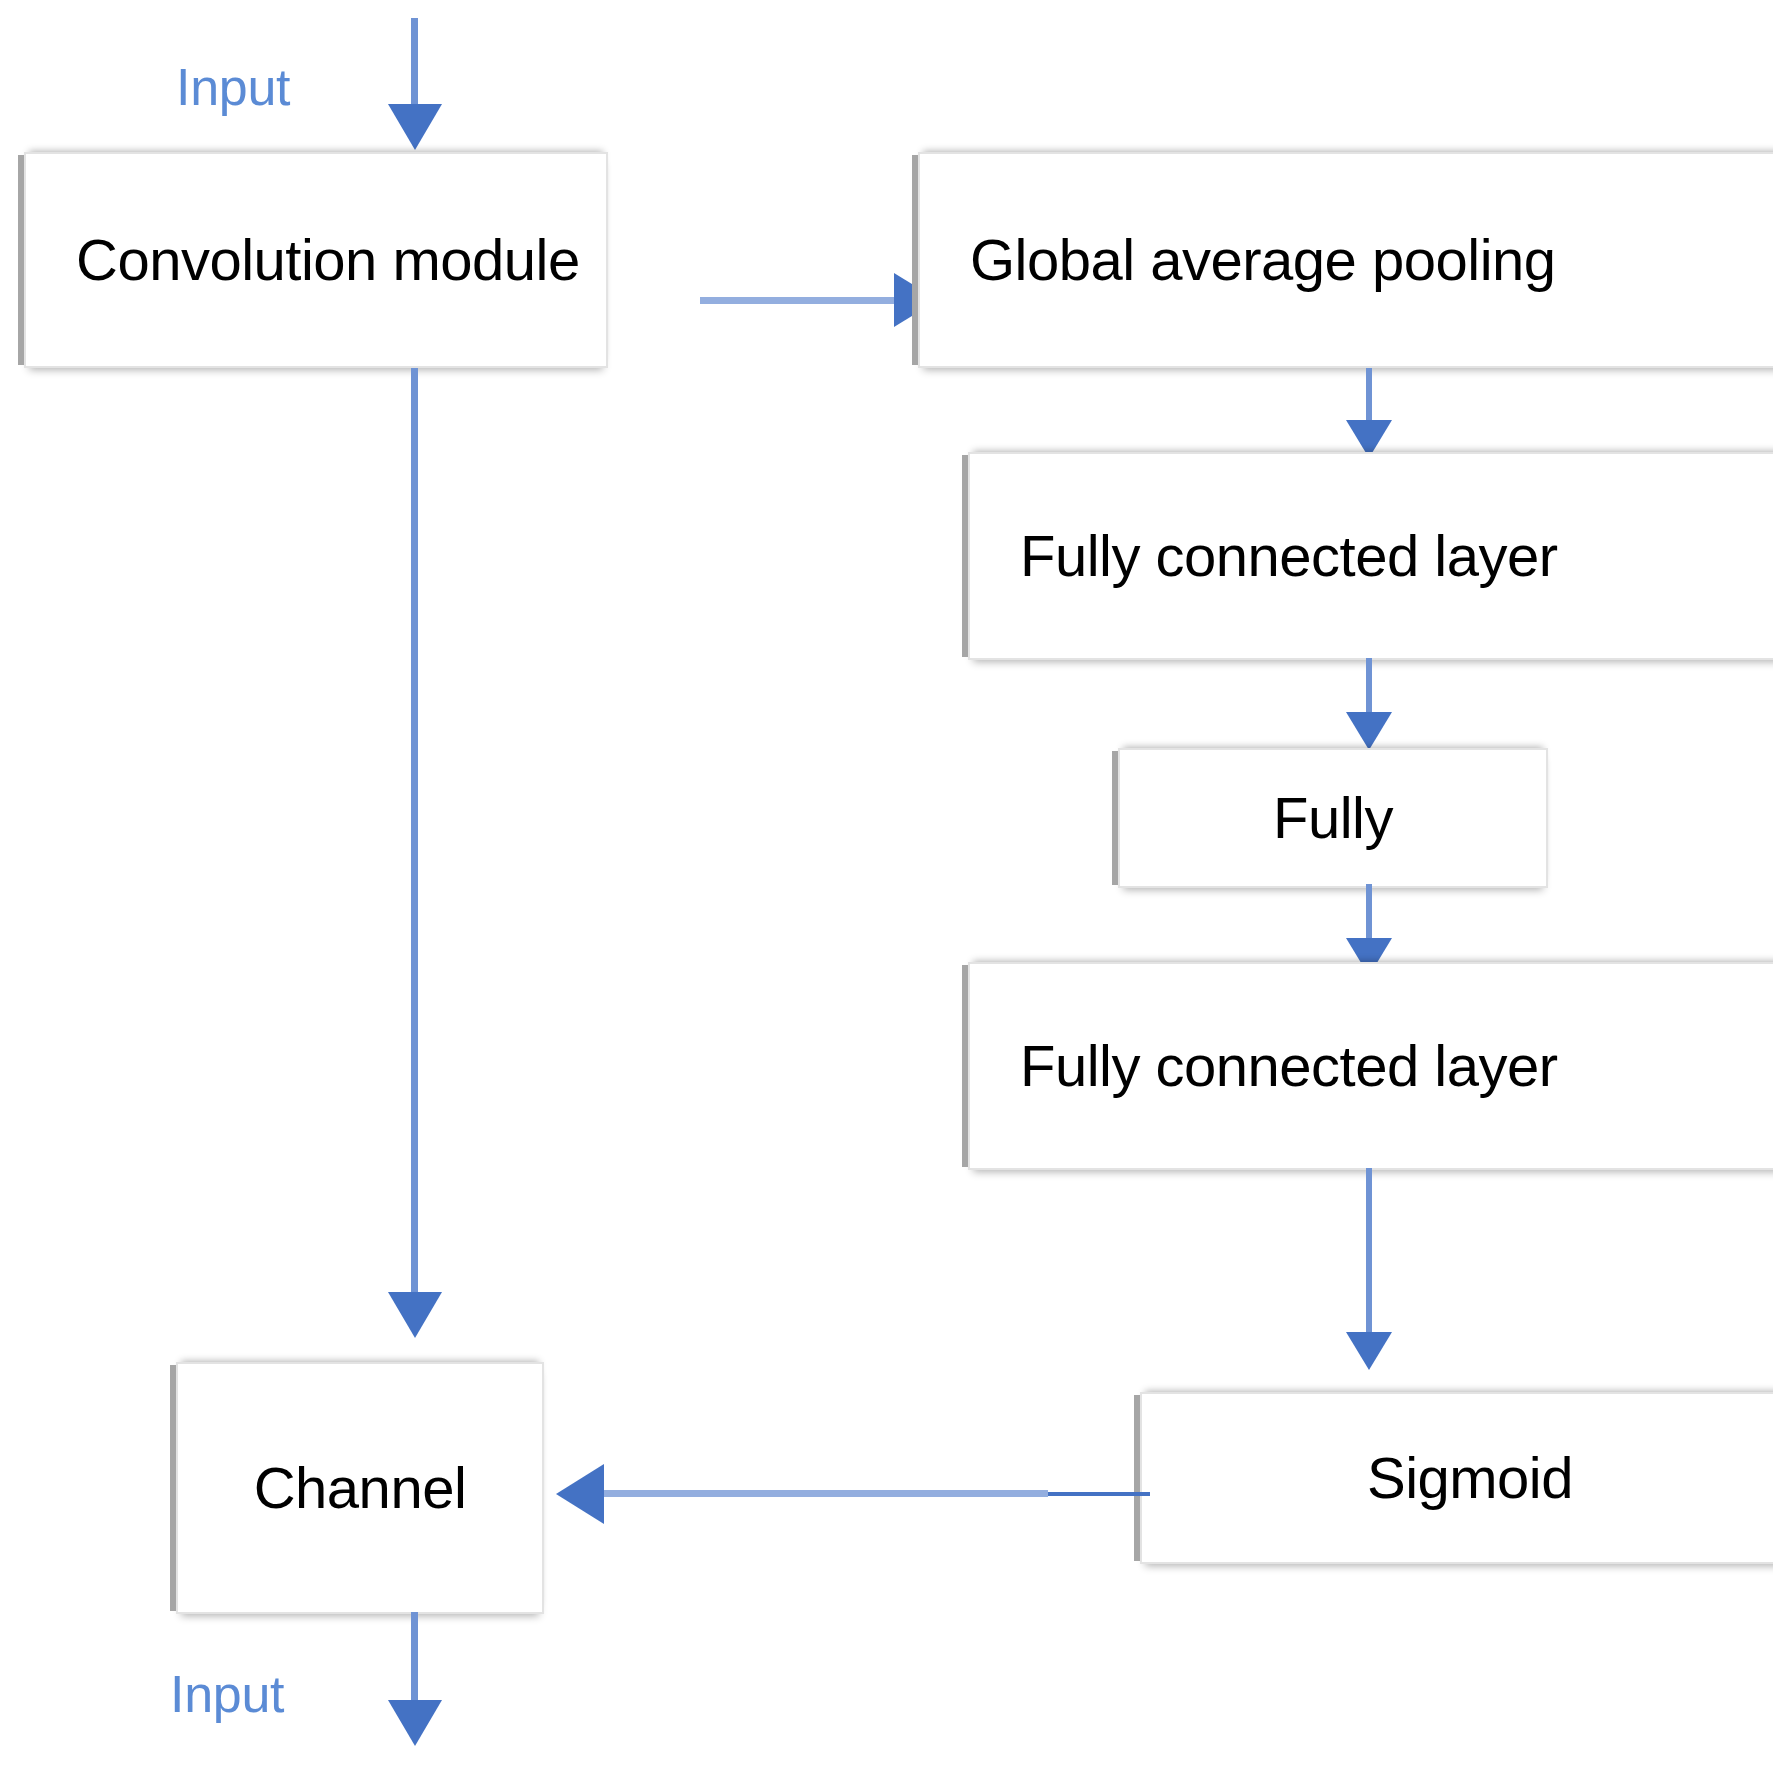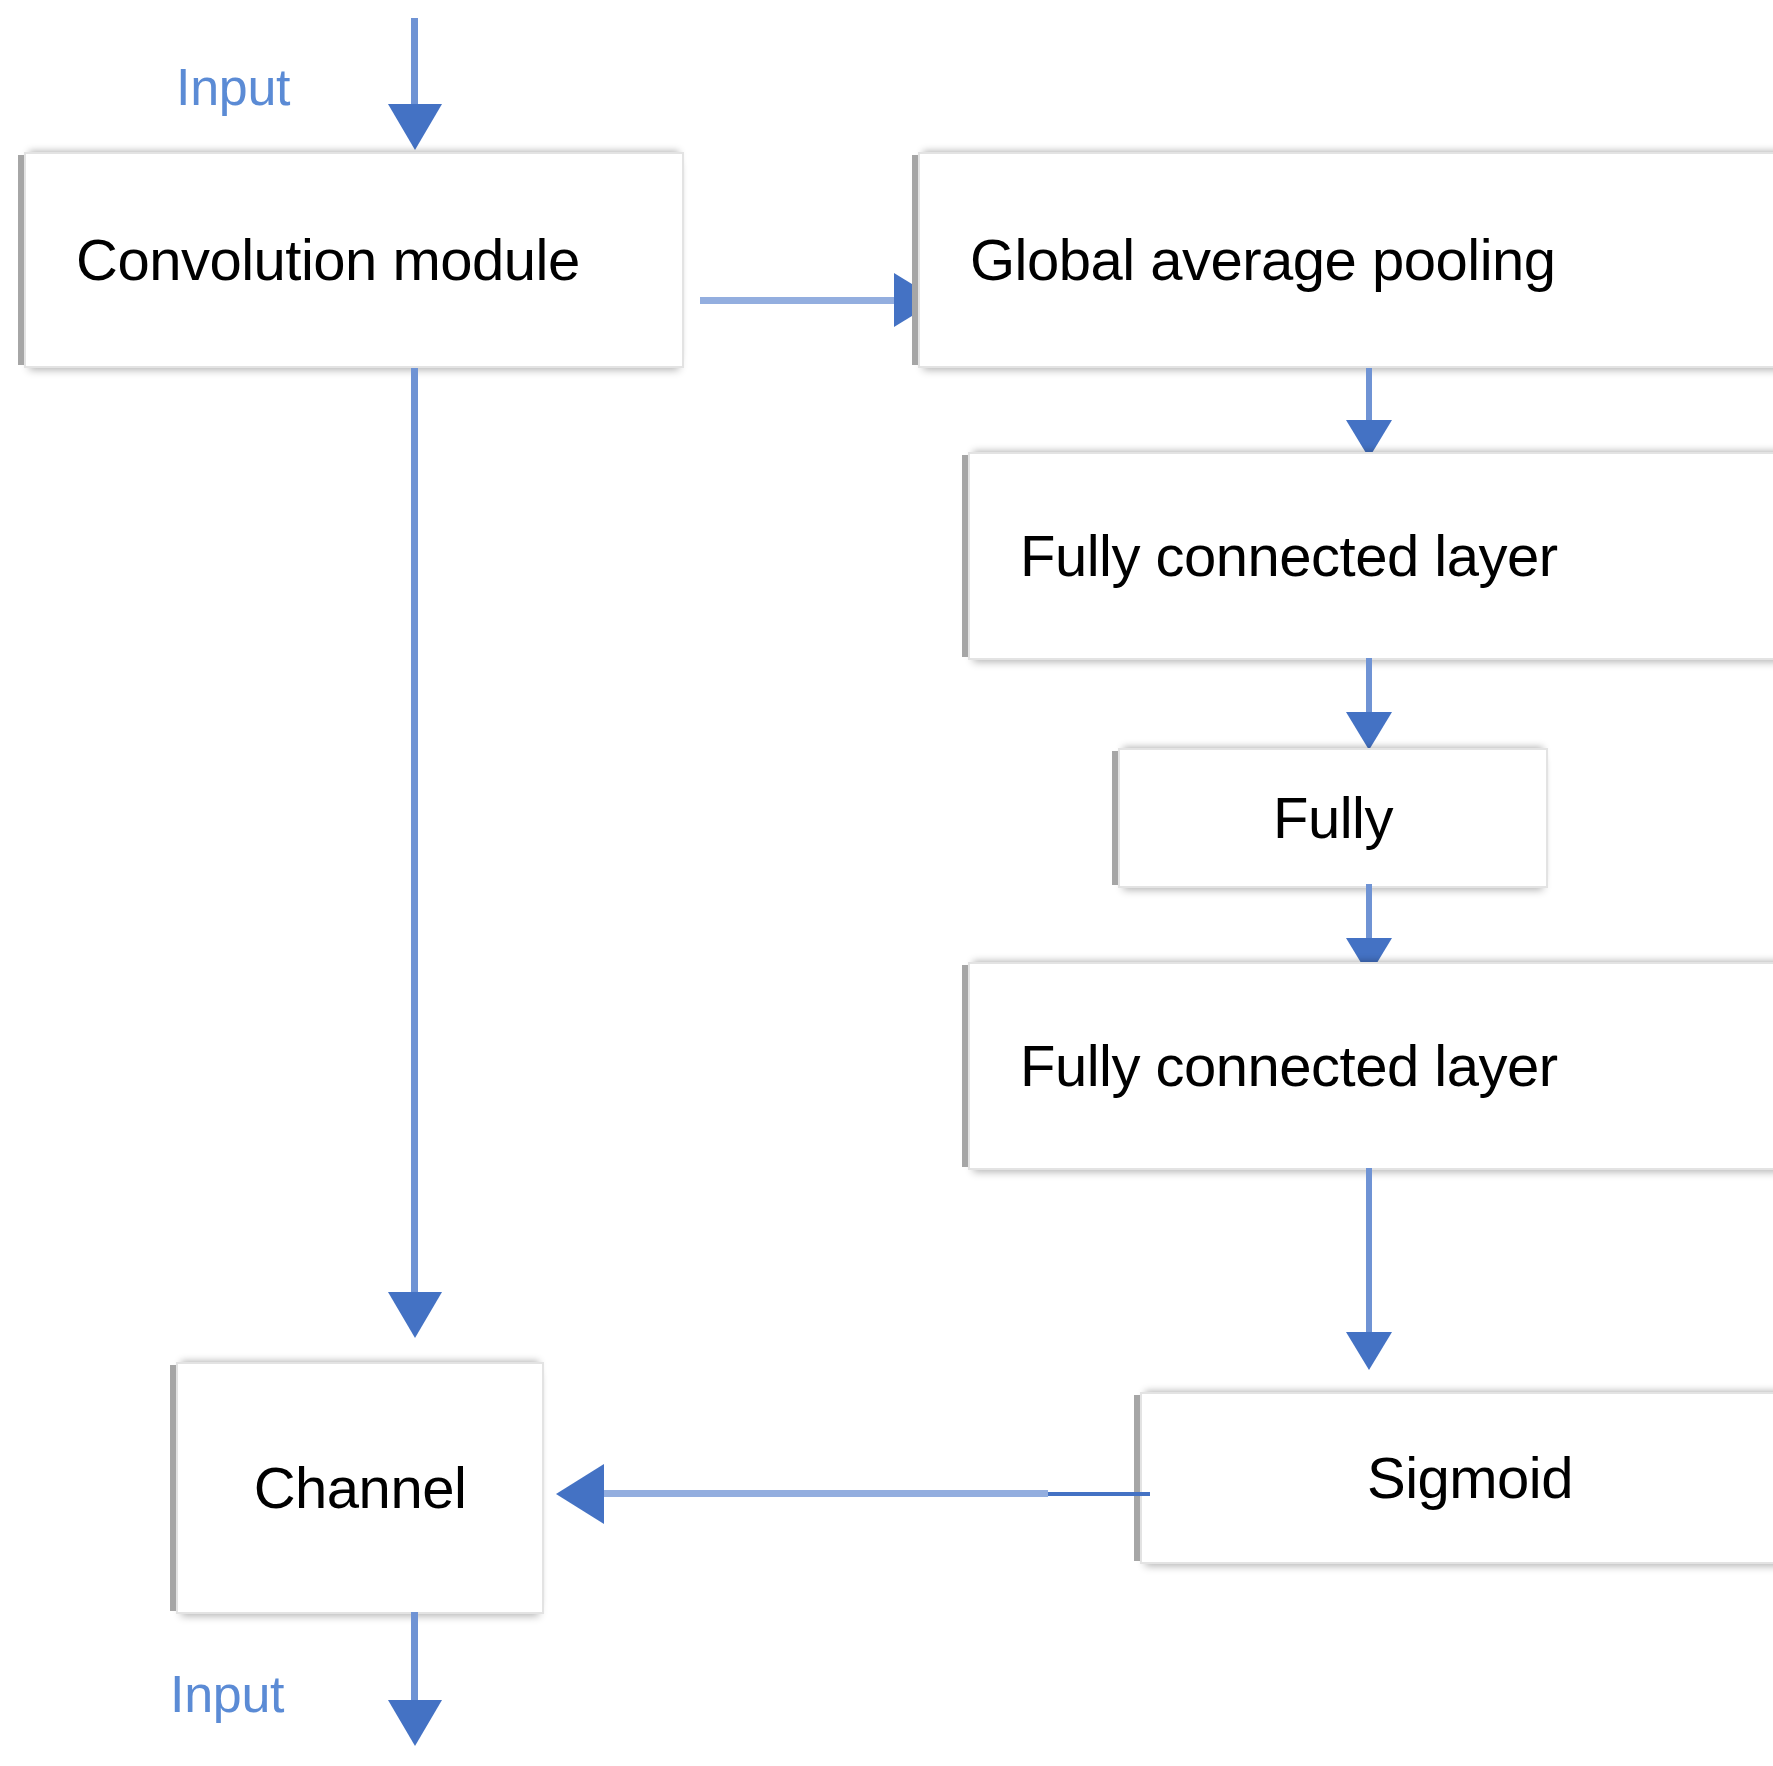--- a/index.html
+++ b/index.html
@@ -90,21 +90,21 @@
 </style>
 </head>
 <body>
 
 <div id="canvas">
 
   <div class="vline" style="left:411px; top:18px; height:92px;"></div>
   <div class="arrow-down" style="left:388px; top:104px;"></div>
   <div class="iolabel" style="left:176px; top:57px;">Input</div>
 
-  <div class="box leftpad" style="left:24px; top:152px; width:660px; height:216px;">
+  <div class="box leftpad" style="left:24px; top:152px; width:584px; height:216px;">
     <span class="label">Convolution module</span>
   </div>
 
   <div class="hline" style="left:700px; top:297px; width:200px;"></div>
   <div class="arrow-right" style="left:894px; top:273px;"></div>
 
   <div class="box leftpad" style="left:918px; top:152px; width:880px; height:216px;">
     <span class="label">Global average pooling</span>
   </div>
 

